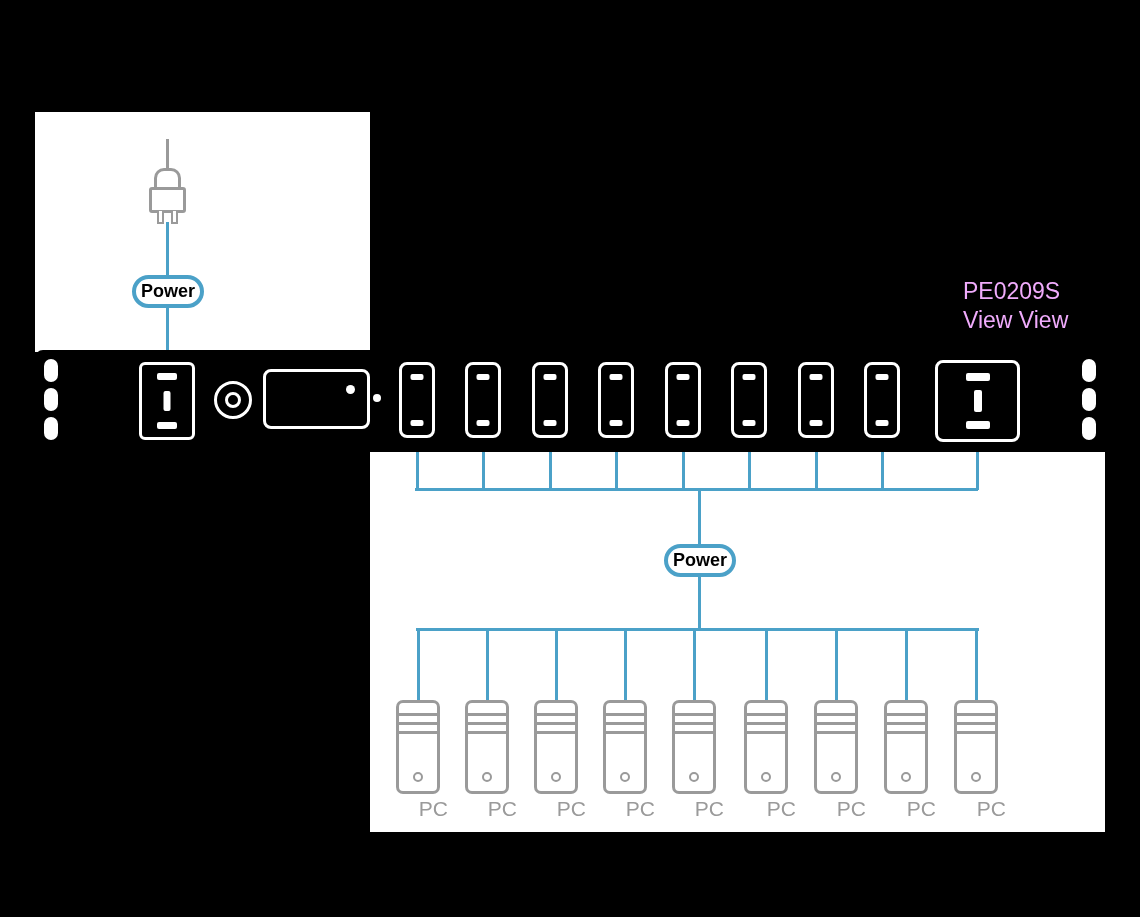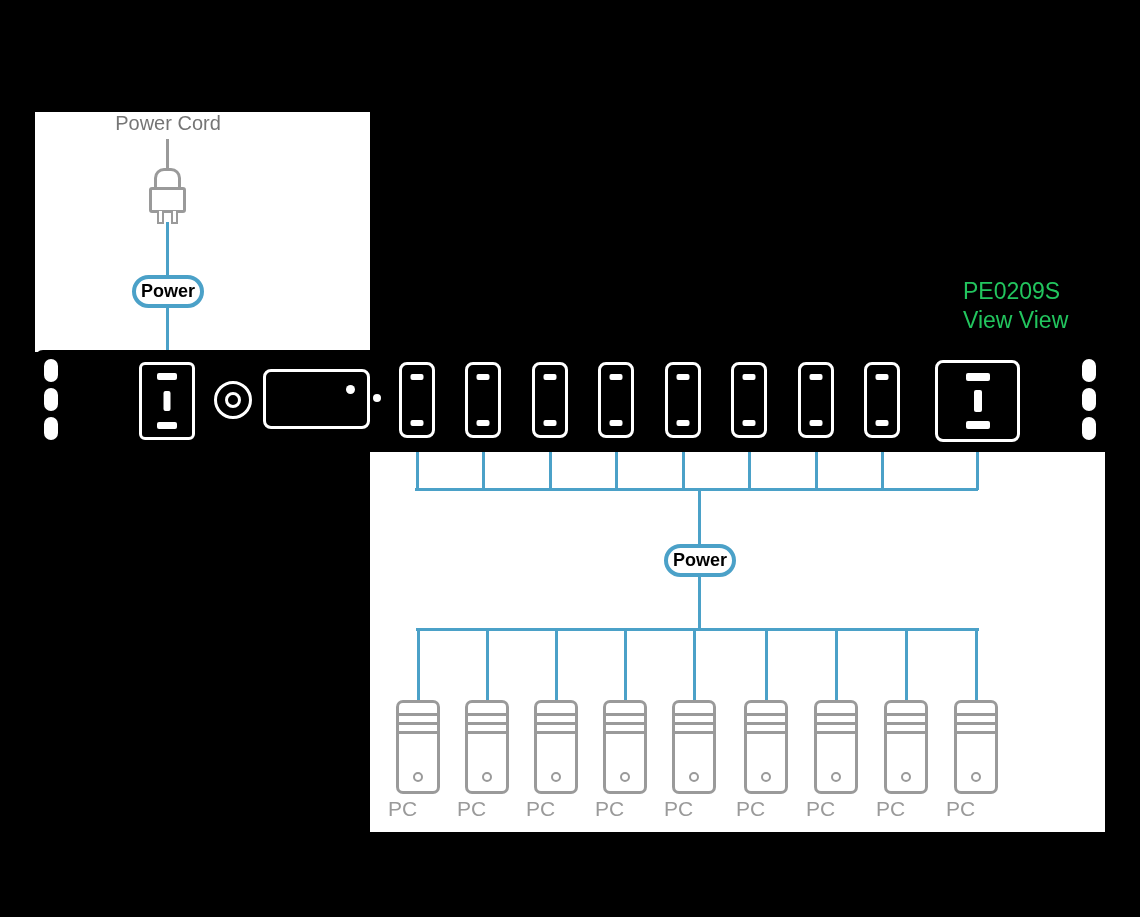--- a/index.html
+++ b/index.html
@@ -53,38 +53,37 @@
   #screw{position:absolute;left:338px;top:44px;width:8px;height:8px;background:#fff;border-radius:50%;}
   .outlet-c13{position:absolute;top:12px;width:36px;height:76px;border:3px solid #fff;border-radius:8px;background:#000;}
   .pin-c13-top{left:50%;transform:translateX(-50%);top:9px;width:13px;height:6px;}
   .pin-c13-bottom{left:50%;transform:translateX(-50%);bottom:9px;width:13px;height:6px;}
   #outlet-c19{position:absolute;left:900px;top:10px;width:85px;height:82px;border:3px solid #fff;border-radius:8px;background:#000;}
   .pin-c19-top{left:50%;transform:translateX(-50%);top:10px;width:24px;height:8px;}
   .pin-c19-mid{left:50%;top:50%;transform:translate(-50%,-50%);width:8px;height:22px;}
   .pin-c19-bottom{left:50%;transform:translateX(-50%);bottom:10px;width:24px;height:8px;}
 
   
-  #model-text{position:absolute;left:963px;top:277px;font-size:23px;line-height:29px;color:#22c55e;}
+  #model-text{position:absolute;left:963px;top:277px;font-size:23px;line-height:29px;color:#f0abfc;}
 
   
   .pc-tower{position:absolute;top:700px;width:44px;height:94px;border:3px solid #9a9a9a;border-radius:7px;background:#fff;}
   .pc-slot{position:absolute;left:0;right:0;height:3px;background:#9a9a9a;}
   .pc-slot.s1{top:10px;}.pc-slot.s2{top:19px;}.pc-slot.s3{top:28px;}
   .pc-button{position:absolute;left:50%;transform:translateX(-50%);top:69px;width:10px;height:10px;border:2px solid #9a9a9a;border-radius:50%;background:#fff;}
-  .pc-label{position:absolute;top:797px;width:60px;text-align:left;font-size:21px;color:#9a9a9a;}
+  .pc-label{position:absolute;top:797px;width:60px;text-align:right;font-size:21px;color:#9a9a9a;}
 </style>
 </head>
 <body>
 
 <div id="canvas">
 
   <div id="panel-a" class="panel"></div>
   <div id="panel-b" class="panel"></div>
 
-  <div id="power-cord-label">Power Cord</div>
   <div id="cord-line"></div>
   <div id="plug-neck"></div>
   <div id="plug-body"></div>
   <div id="plug-prong-left" class="plug-prong"></div>
   <div id="plug-prong-right" class="plug-prong"></div>
 
   <div id="cord-blue" class="vline"></div>
   <div id="power-pill-top" class="power-pill">Power</div>
   <div id="cord-to-pdu" class="vline"></div>
 

